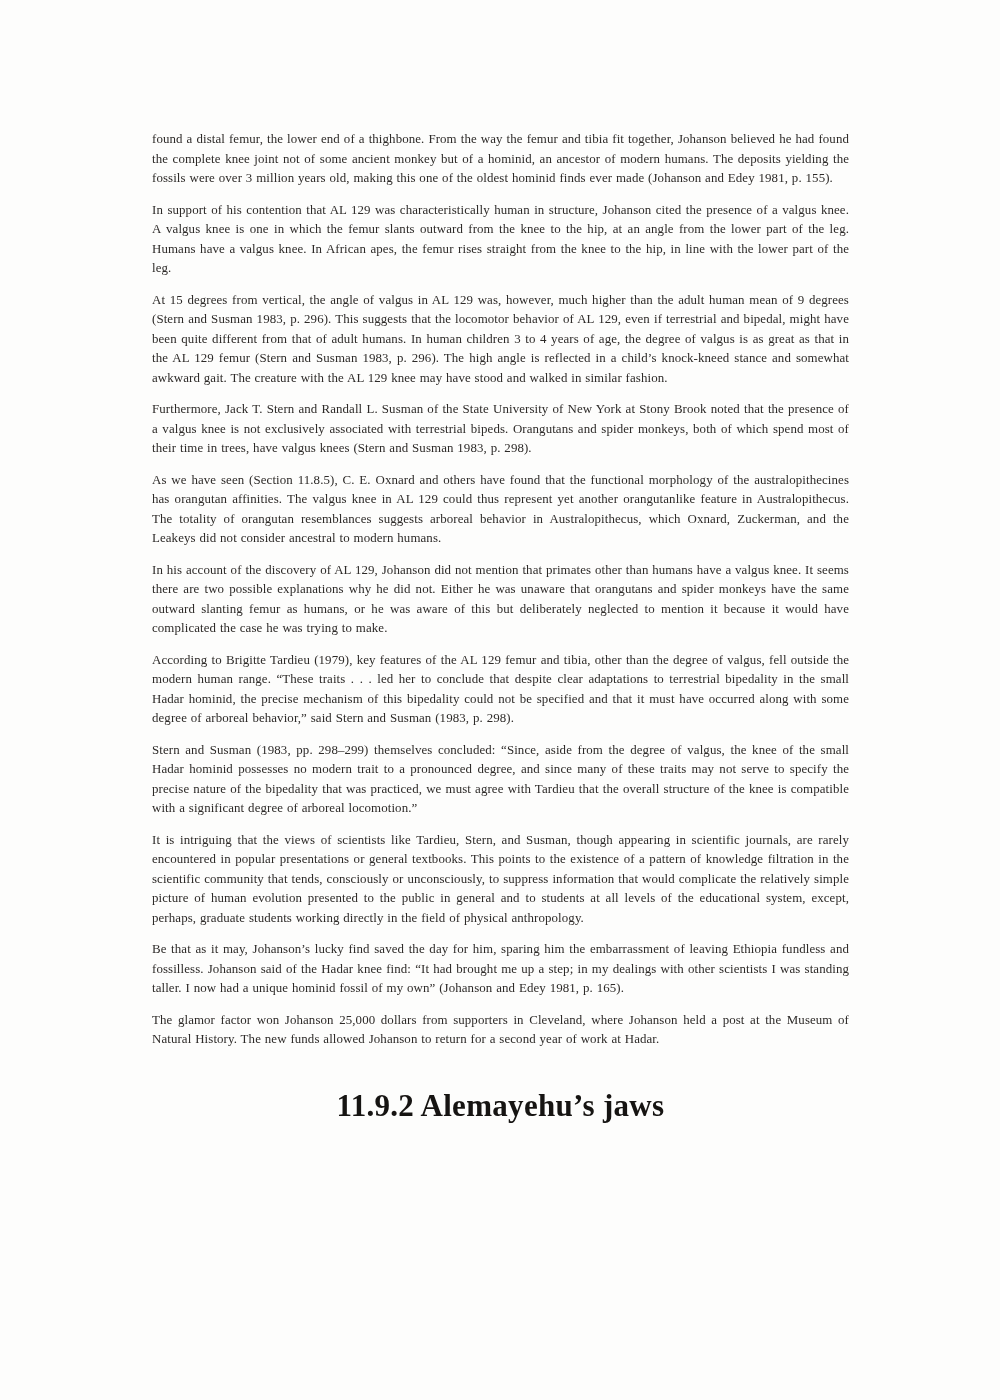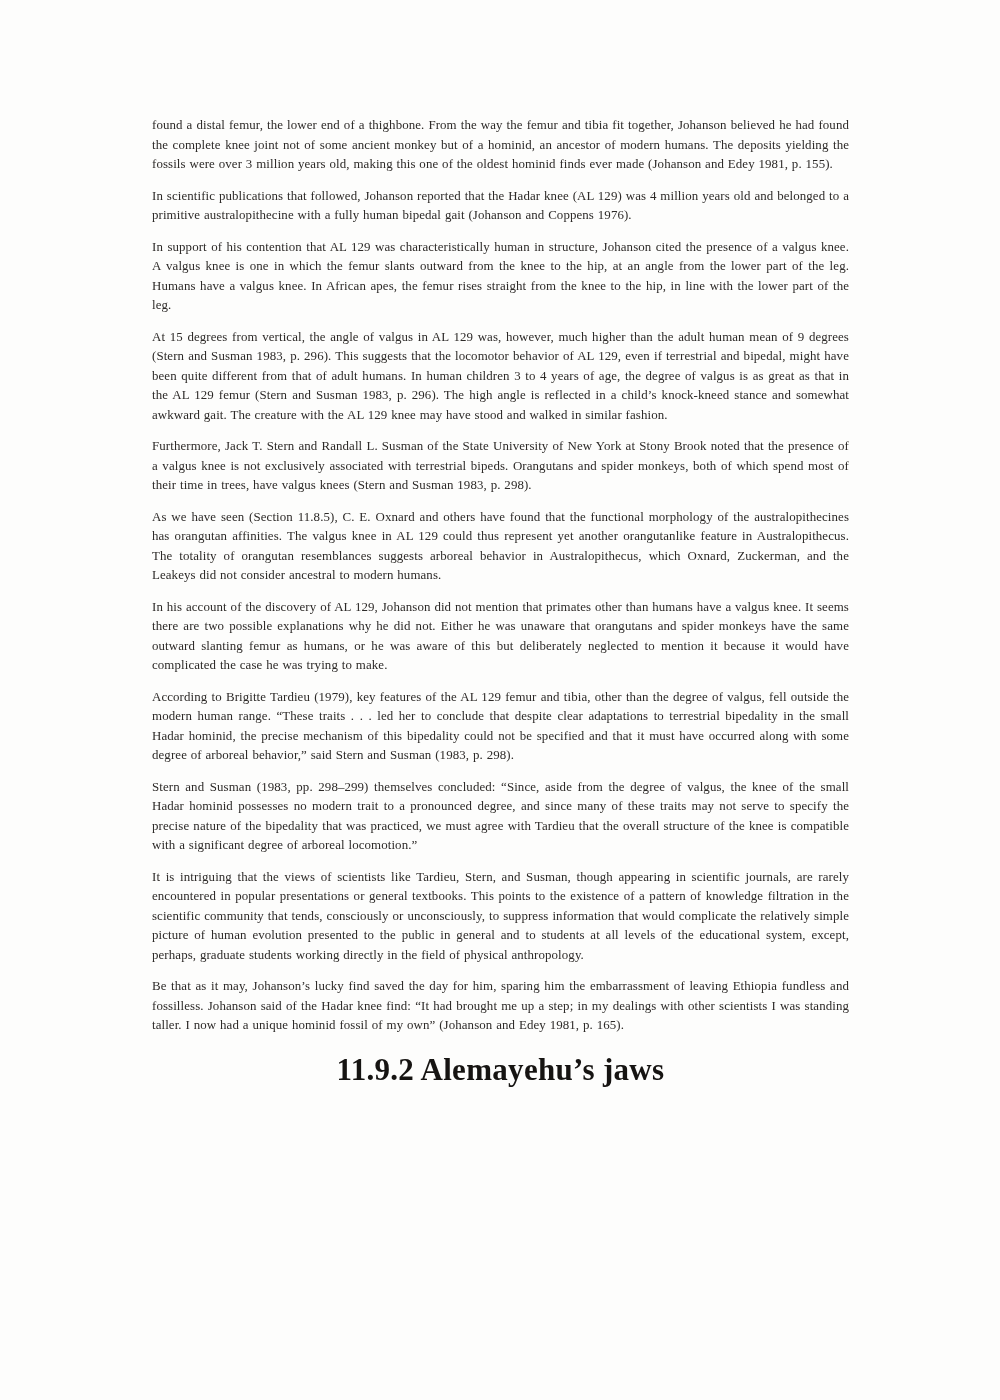--- a/index.html
+++ b/index.html
@@ -11,58 +11,58 @@
     position: relative;
     width: 1000px;
     height: 1400px;
     background: #fdfdfc;
     overflow: hidden;
     font-family: "Liberation Serif", serif;
   }
   .text-block {
     position: absolute;
     left: 152px;
-    top: 116px;
+    top: 130px;
     width: 697px;
     color: #2d2a28;
   }
   .para {
     margin: 0 0 12px 0;
     font-size: 12.9px;
     line-height: 19.5px;
     text-align: justify;
     text-justify: inter-word;
     letter-spacing: 0.1px;
     word-spacing: 0.5px;
   }
   .para .it {
   }
   .section-heading {
-    margin: 16px 0 0 0;
+    margin: 38px 0 0 0;
     font-size: 31px;
     font-weight: bold;
     text-align: center;
     color: #161412;
     letter-spacing: 0.3px;
     font-family: "Liberation Serif", serif;
   }
 </style>
 </head>
 <body>
 
 <div class="page">
   <div class="text-block">
     <div>
         <p class="para"><span>found a distal femur, the lower end of a thighbone. From the way the femur and tibia fit together, Johanson believed he had found the complete knee joint not of some ancient monkey but of a hominid, an ancestor of modern humans. The deposits yielding the fossils were over 3 million years old, making this one of the oldest hominid finds ever made (Johanson and Edey 1981, p. 155).</span></p>
-        <p class="para"><span>In scientific publications that followed, Johanson reported that the Hadar knee (AL 129) was 4 million years old and belonged to a primitive australopithecine with a fully human bipedal gait (Johanson and Coppens 1976).</span></p>
         <p class="para"><span>In support of his contention that AL 129 was characteristically human in structure, Johanson cited the presence of a valgus knee. A valgus knee is one in which the femur slants outward from the knee to the hip, at an angle from the lower part of the leg. Humans have a valgus knee. In African apes, the femur rises straight from the knee to the hip, in line with the lower part of the leg.</span></p>
         <p class="para"><span>At 15 degrees from vertical, the angle of valgus in AL 129 was, however, much higher than the adult human mean of 9 degrees (Stern and Susman 1983, p. 296). This suggests that the locomotor behavior of AL 129, even if terrestrial and bipedal, might have been quite different from that of adult humans. In human children 3 to 4 years of age, the degree of valgus is as great as that in the AL 129 femur (Stern and Susman 1983, p. 296). The high angle is reflected in a child’s knock-kneed stance and somewhat awkward gait. The creature with the AL 129 knee may have stood and walked in similar fashion.</span></p>
         <p class="para"><span>Furthermore, Jack T. Stern and Randall L. Susman of the State University of New York at Stony Brook noted that the presence of a valgus knee is not exclusively associated with terrestrial bipeds. Orangutans and spider monkeys, both of which spend most of their time in trees, have valgus knees (Stern and Susman 1983, p. 298).</span></p>
         <p class="para"><span>As we have seen (Section 11.8.5), C. E. Oxnard and others have found that the functional morphology of the australopithecines has orangutan affinities. The valgus knee in AL 129 could thus represent yet another orangutanlike feature in </span><span class="it">Australopithecus</span><span>. The totality of orangutan resemblances suggests arboreal behavior in </span><span class="it">Australopithecus</span><span>, which Oxnard, Zuckerman, and the Leakeys did not consider ancestral to modern humans.</span></p>
         <p class="para"><span>In his account of the discovery of AL 129, Johanson did not mention that primates other than humans have a valgus knee. It seems there are two possible explanations why he did not. Either he was unaware that orangutans and spider monkeys have the same outward slanting femur as humans, or he was aware of this but deliberately neglected to mention it because it would have complicated the case he was trying to make.</span></p>
         <p class="para"><span>According to Brigitte Tardieu (1979), key features of the AL 129 femur and tibia, other than the degree of valgus, fell outside the modern human range. “These traits . . . led her to conclude that despite clear adaptations to terrestrial bipedality in the small Hadar hominid, the precise mechanism of this bipedality could not be specified and that it must have occurred along with some degree of arboreal behavior,” said Stern and Susman (1983, p. 298).</span></p>
         <p class="para"><span>Stern and Susman (1983, pp. 298–299) themselves concluded: “Since, aside from the degree of valgus, the knee of the small Hadar hominid possesses no modern trait to a pronounced degree, and since many of these traits may not serve to specify the precise nature of the bipedality that was practiced, we must agree with Tardieu that the overall structure of the knee is compatible with a significant degree of arboreal locomotion.”</span></p>
         <p class="para"><span>It is intriguing that the views of scientists like Tardieu, Stern, and Susman, though appearing in scientific journals, are rarely encountered in popular presentations or general textbooks. This points to the existence of a pattern of knowledge filtration in the scientific community that tends, consciously or unconsciously, to suppress information that would complicate the relatively simple picture of human evolution presented to the public in general and to students at all levels of the educational system, except, perhaps, graduate students working directly in the field of physical anthropology.</span></p>
         <p class="para"><span>Be that as it may, Johanson’s lucky find saved the day for him, sparing him the embarrassment of leaving Ethiopia fundless and fossilless. Johanson said of the Hadar knee find: “It had brought me up a step; in my dealings with other scientists I was standing taller. I now had a unique hominid fossil of my own” (Johanson and Edey 1981, p. 165).</span></p>
+        <p class="para"><span>The glamor factor won Johanson 25,000 dollars from supporters in Cleveland, where Johanson held a post at the Museum of Natural History. The new funds allowed Johanson to return for a second year of work at Hadar.</span></p>
       </div>
     <h1 class="section-heading">11.9.2 Alemayehu’s jaws</h1>
   </div>
 </div>
 
 </body></html>

